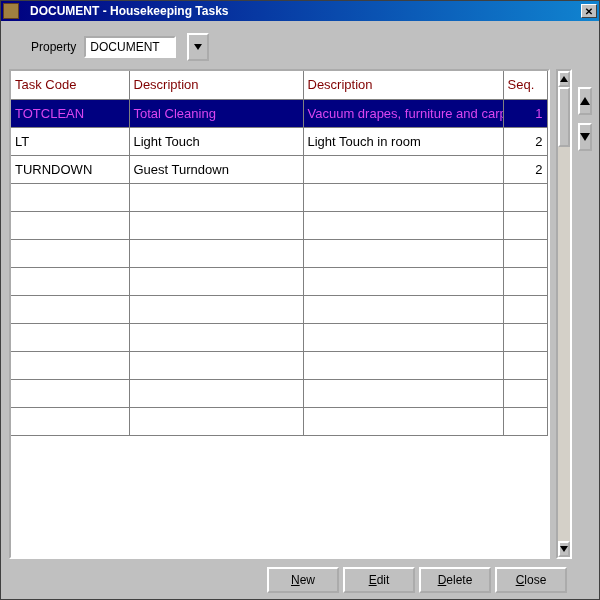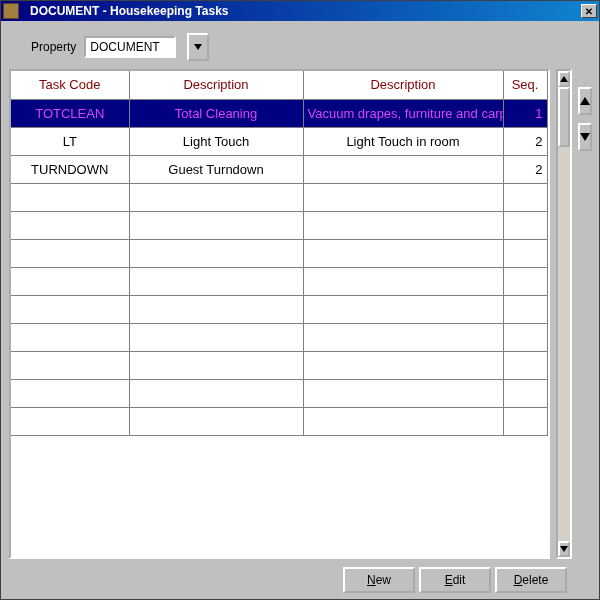--- a/index.html
+++ b/index.html
@@ -93,21 +93,21 @@
   table.grid {
     width: 100%;
     border-collapse: collapse;
     table-layout: fixed;
   }
   table.grid th, table.grid td {
     border-right: 1px solid #808080;
     border-bottom: 1px solid #808080;
     padding: 4px 4px;
     height: 28px;
-    text-align: center;
+    text-align: left;
     overflow: hidden; white-space: nowrap;
     font-size: 13px;
   }
   table.grid th {
     color: #800000;
     font-weight: normal;
     background: #fff;
     border-bottom: 1px solid #808080;
   }
   .col-task  { width: 118px; }
@@ -313,16 +313,19 @@
     <div class="button-row">
       <button class="btn3d">
         <span><span class="mnemonic">N</span><span>ew</span></span>
       </button>
       <button class="btn3d">
         <span><span class="mnemonic">E</span><span>dit</span></span>
       </button>
       <button class="btn3d">
         <span><span class="mnemonic">D</span><span>elete</span></span>
       </button>
+      <button class="btn3d">
+        <span><span class="mnemonic">C</span><span>lose</span></span>
+      </button>
     </div>
 
   </div>
 </div>
 
 </body></html>

